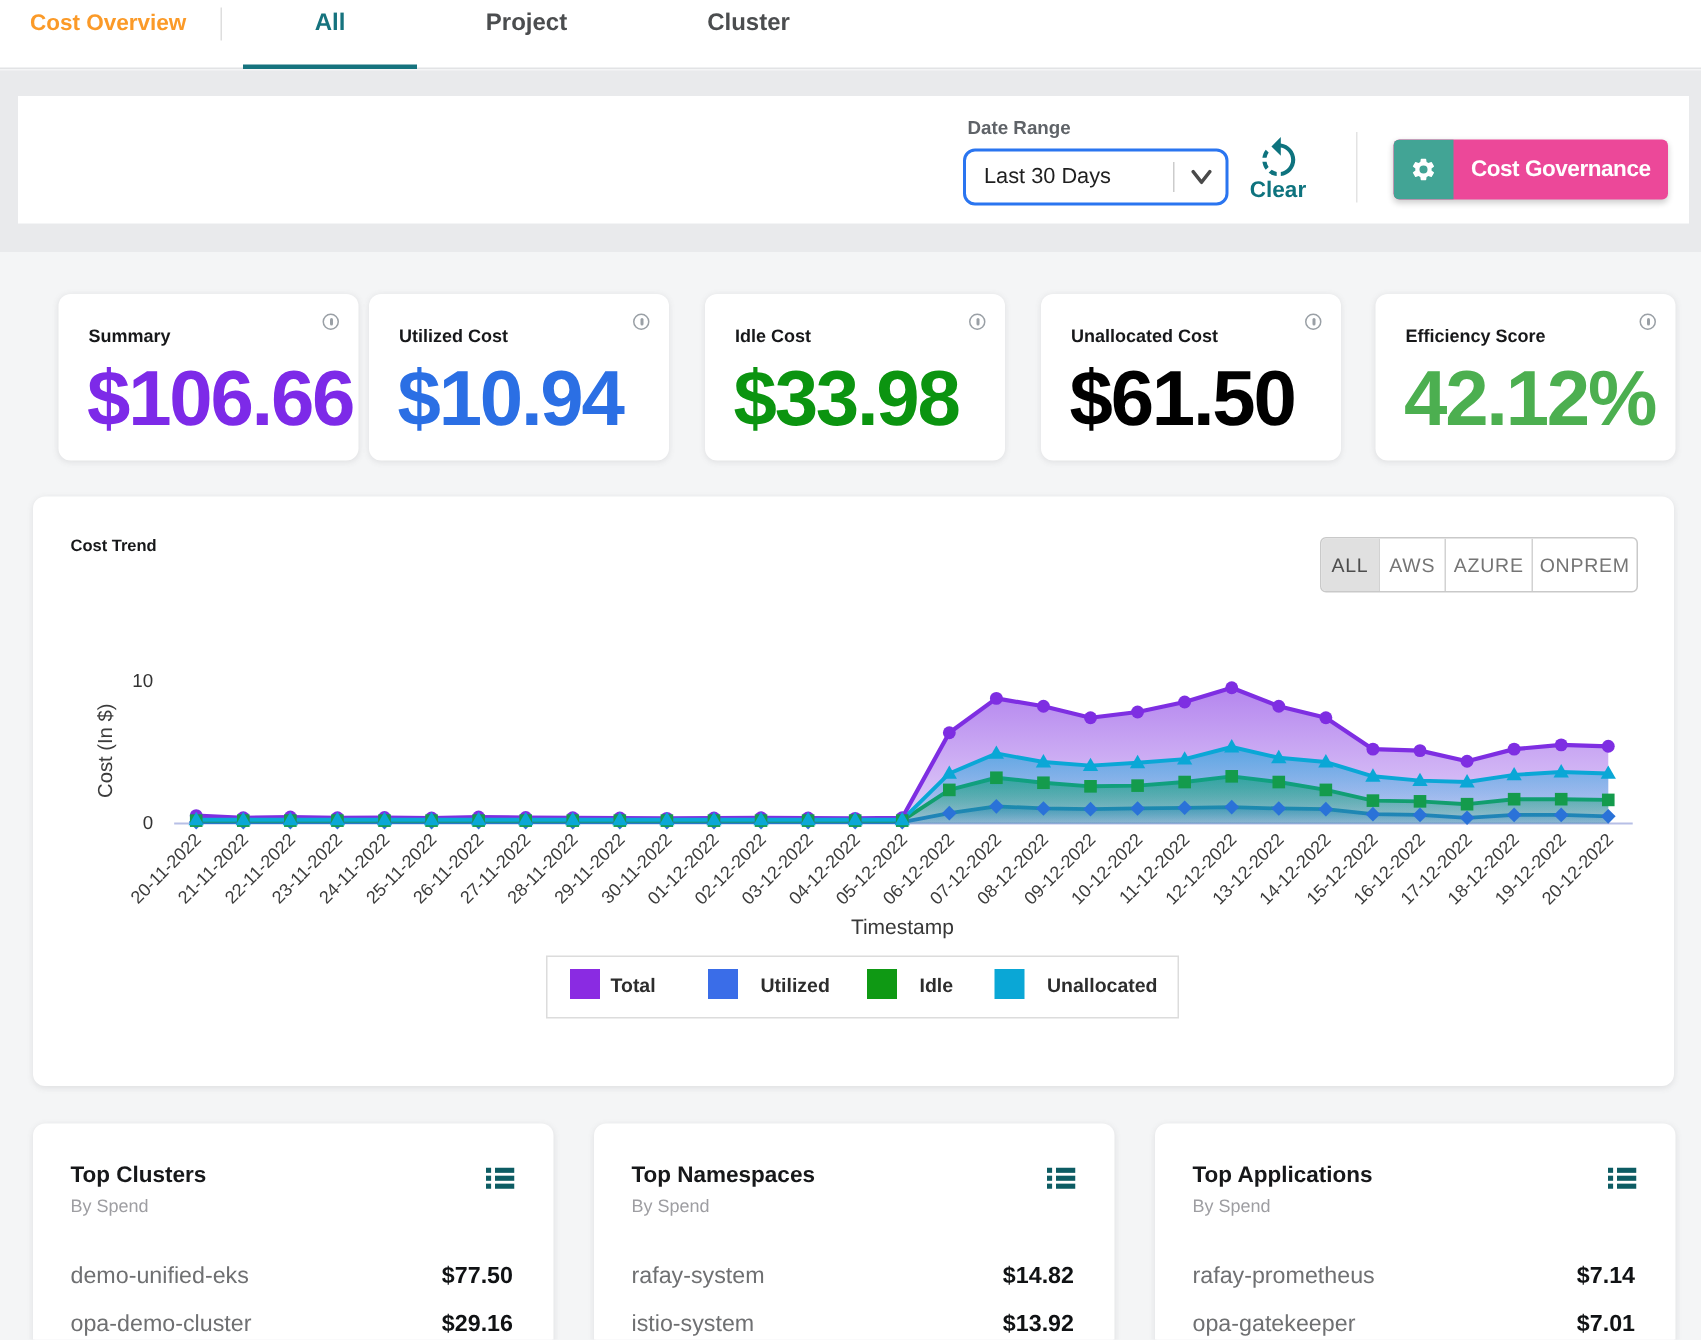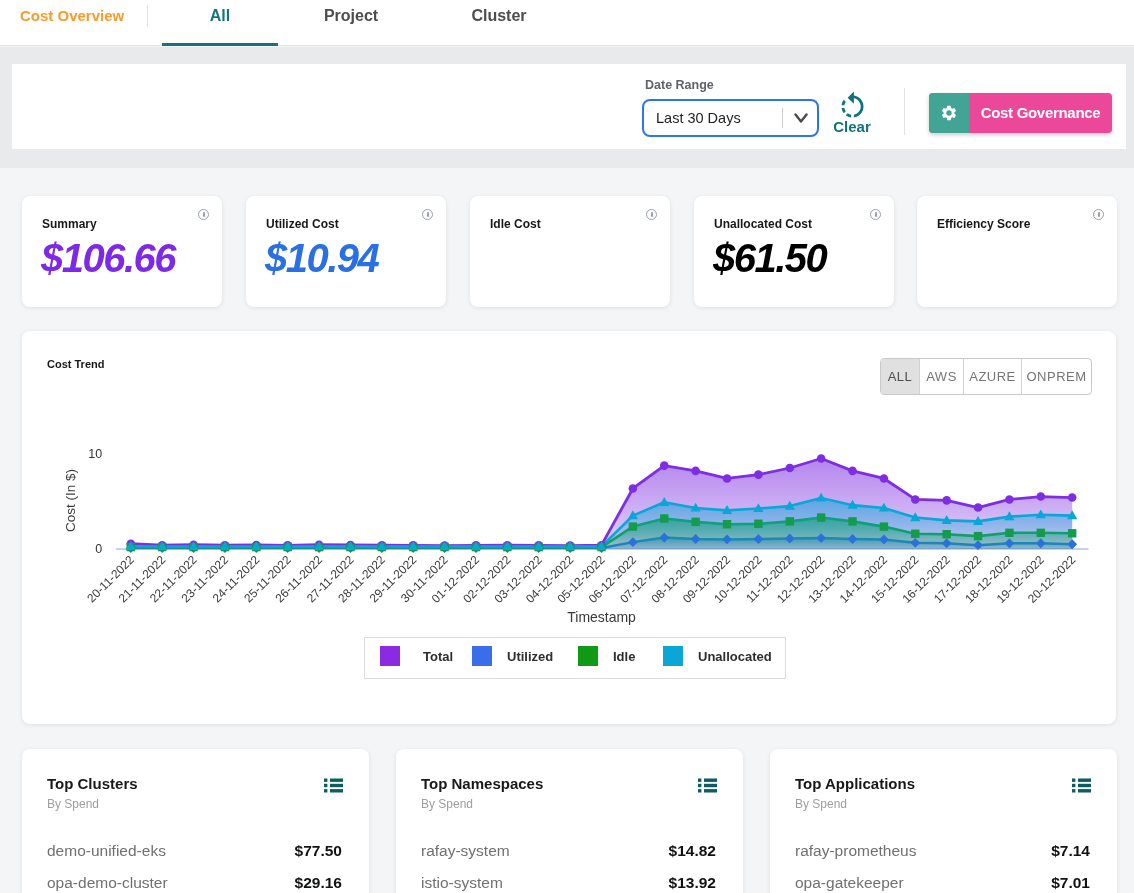--- a/index.html
+++ b/index.html
@@ -24,21 +24,21 @@
 #clear { left:824px; top:88px; width:56px; height:50px; text-align:center; color:#0e737e; }
 #clear .t { font-size:15px; font-weight:bold; margin-top:-5px; }
 #fdiv { left:904px; top:88px; width:1px; height:47px; background:#e3e3e3; }
 #cgbtn { left:929px; top:93px; width:183px; height:40px; border-radius:4px; background:#ec4899; box-shadow:0 2px 4px rgba(0,0,0,.2); overflow:hidden; }
 #cgbtn .gearbox { position:absolute; left:0; top:0; width:40px; height:40px; background:#42a495; }
 #cgbtn .lbl { position:absolute; left:40px; top:0; width:143px; height:40px; line-height:40px; text-align:center; color:#fff; font-size:15px; font-weight:bold; letter-spacing:-0.3px; }
 
 
 .scard { top:196px; width:200px; height:111px; background:#fff; border-radius:8px; box-shadow:0 1px 4px rgba(90,95,100,.14); }
 .scard .ti { position:absolute; left:20px; top:21px; font-size:12px; font-weight:bold; color:#17181a; }
-.scard .val { position:absolute; left:19px; top:40px; font-size:40px; font-weight:bold; letter-spacing:-1.5px;font-style:italic; }
+.scard .val { position:absolute; left:19px; top:40px; font-size:52px; font-weight:bold; letter-spacing:-1.5px; }
 .info { position:absolute; right:13px; top:13px; width:11px; height:11px; border:1.3px solid #9aa0a6; border-radius:50%; }
 .info:after { content:""; position:absolute; left:4px; top:2.2px; width:1.6px; height:5px; background:#9aa0a6; border-radius:1px; }
 
 
 #ccard { left:22px; top:331px; width:1094px; height:393px; background:#fff; border-radius:8px; box-shadow:0 1px 4px rgba(90,95,100,.14); }
 #ccard .title { position:absolute; left:25px; top:27px; font-size:11px; font-weight:bold; color:#17181a; }
 #btng { position:absolute; left:858px; top:27px; height:37px; display:flex; border:1px solid #c9c9c9; border-radius:4px; overflow:hidden; background:#fff; }
 #btng .b { height:35px; line-height:35px; text-align:center; font-size:13px; color:#757575; border-left:1px solid #d2d2d2; letter-spacing:0.5px; }
 #btng .b:first-child { border-left:none; background:#e0e0e0; color:#4d4d4d; }
 
@@ -87,41 +87,43 @@
 <div id="fdiv" class="abs"></div>
 <div id="cgbtn" class="abs">
   <div class="gearbox">
     <svg width="18" height="18" viewBox="0 0 24 24" style="position:absolute;left:11px;top:11px;">
       <path fill="#fff" d="M19.14 12.94a7.1 7.1 0 0 0 0-1.88l2.03-1.58a.5.5 0 0 0 .12-.64l-1.92-3.32a.5.5 0 0 0-.61-.22l-2.39.96a7.3 7.3 0 0 0-1.63-.94l-.36-2.54a.5.5 0 0 0-.5-.42h-3.84a.5.5 0 0 0-.5.42l-.36 2.54c-.59.24-1.13.56-1.63.94l-2.39-.96a.5.5 0 0 0-.61.22L2.63 8.84a.5.5 0 0 0 .12.64l2.03 1.58a7.1 7.1 0 0 0 0 1.88l-2.03 1.58a.5.5 0 0 0-.12.64l1.92 3.32c.13.23.4.32.61.22l2.39-.96c.5.38 1.04.7 1.63.94l.36 2.54c.04.24.25.42.5.42h3.84a.5.5 0 0 0 .5-.42l.36-2.54a7.3 7.3 0 0 0 1.63-.94l2.39.96c.22.1.48 0 .61-.22l1.92-3.32a.5.5 0 0 0-.12-.64l-2.03-1.58zM12 15.6A3.6 3.6 0 1 1 12 8.4a3.6 3.6 0 0 1 0 7.2z"></path>
     </svg>
   </div>
   <div class="lbl">Cost Governance</div>
 </div>
 
-<div class="scard abs" style="left:22px;">
+<div class="scard abs" style="left:39px;">
       <div class="ti">Summary</div>
       <div class="val" style="color:#7d2ae8;">$106.66</div>
       <div class="info"></div>
     </div>
 <div class="scard abs" style="left:246px;">
       <div class="ti">Utilized Cost</div>
       <div class="val" style="color:#2b6fe4;">$10.94</div>
       <div class="info"></div>
     </div>
 <div class="scard abs" style="left:470px;">
       <div class="ti">Idle Cost</div>
+      <div class="val" style="color:#0b9410;">$33.98</div>
       <div class="info"></div>
     </div>
 <div class="scard abs" style="left:694px;">
       <div class="ti">Unallocated Cost</div>
       <div class="val" style="color:#000000;">$61.50</div>
       <div class="info"></div>
     </div>
 <div class="scard abs" style="left:917px;">
       <div class="ti">Efficiency Score</div>
+      <div class="val" style="color:#4caf50;">42.12%</div>
       <div class="info"></div>
     </div>
 
 <div id="ccard" class="abs">
   <div class="title">Cost Trend</div>
   <div id="btng">
     <div class="b" style="width:38px;">ALL</div>
     <div class="b" style="width:44px;">AWS</div>
     <div class="b" style="width:58px;">AZURE</div>
     <div class="b" style="width:70px;">ONPREM</div>
@@ -309,21 +311,21 @@
 <text x="897.3" y="229.5" font-size="12" fill="#3c3c3c" text-anchor="end" transform="rotate(-45 897.3 229.5)">15-12-2022</text>
 <text x="928.68" y="229.5" font-size="12" fill="#3c3c3c" text-anchor="end" transform="rotate(-45 928.68 229.5)">16-12-2022</text>
 <text x="960.06" y="229.5" font-size="12" fill="#3c3c3c" text-anchor="end" transform="rotate(-45 960.06 229.5)">17-12-2022</text>
 <text x="991.44" y="229.5" font-size="12" fill="#3c3c3c" text-anchor="end" transform="rotate(-45 991.44 229.5)">18-12-2022</text>
 <text x="1022.82" y="229.5" font-size="12" fill="#3c3c3c" text-anchor="end" transform="rotate(-45 1022.82 229.5)">19-12-2022</text>
 <text x="1054.2" y="229.5" font-size="12" fill="#3c3c3c" text-anchor="end" transform="rotate(-45 1054.2 229.5)">20-12-2022</text>
 <text x="579.6" y="291.5" font-size="14" fill="#383838" text-anchor="middle">Timestamp</text>
 </svg>
   <div id="legend">
     <div class="lsq" style="left:15px;background:#8a2be2;"></div>
-        <div class="ltx" style="left:58px;">Total</div>
+        <div class="ltx" style="left:42px;">Total</div>
     <div class="lsq" style="left:107px;background:#3a6de8;"></div>
         <div class="ltx" style="left:142px;">Utilized</div>
     <div class="lsq" style="left:213px;background:#0f9914;"></div>
         <div class="ltx" style="left:248px;">Idle</div>
     <div class="lsq" style="left:298px;background:#0aa7d6;"></div>
         <div class="ltx" style="left:333px;">Unallocated</div>
   </div>
 </div>
 
 <div class="bcard abs" style="left:22px;">

